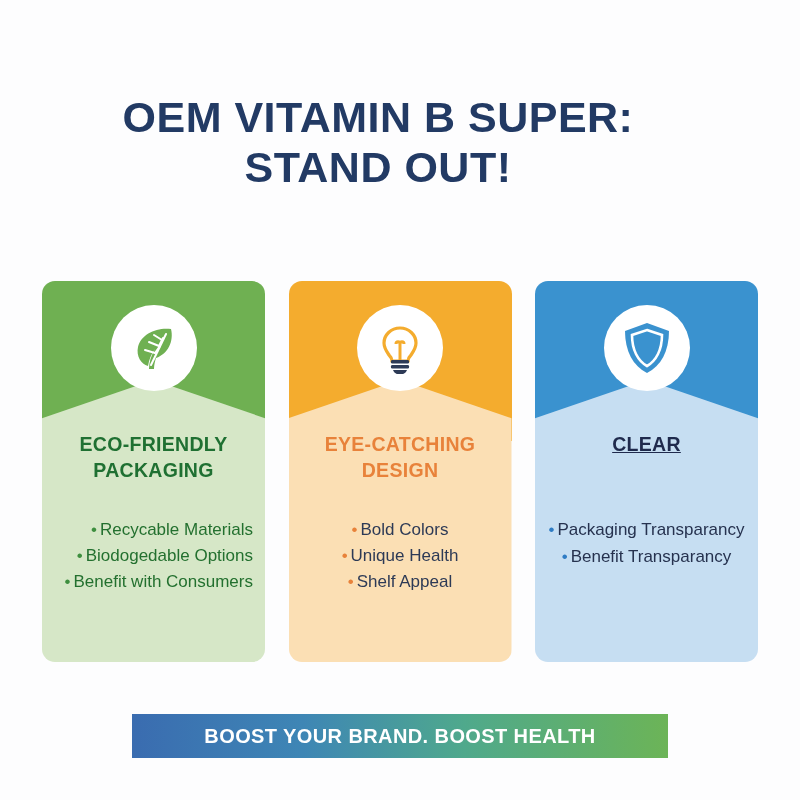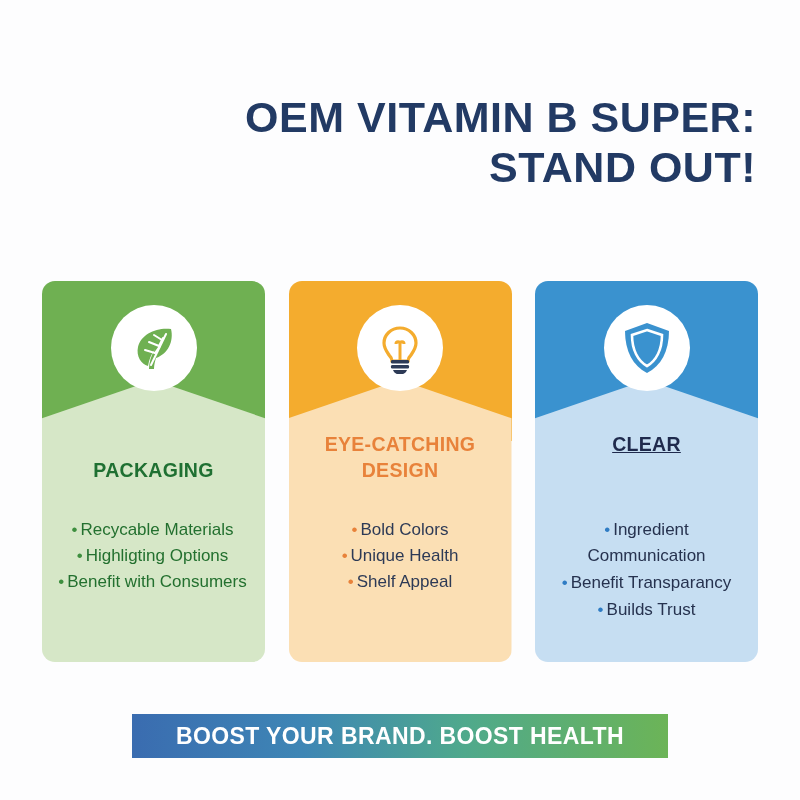--- a/index.html
+++ b/index.html
@@ -19,21 +19,21 @@
     height: 800px;
     box-sizing: border-box;
   }
 
   
   .title-block {
     position: absolute;
     top: 92px;
     left: 0;
     width: 756px;
-    text-align: right;
+    text-align: center;
   }
   .title-line {
     display: block;
     font-family: "Liberation Sans", sans-serif;
     font-weight: bold;
     font-size: 43px;
     line-height: 50px;
     letter-spacing: 0.5px;
     color: #223a64;
     text-transform: uppercase;
@@ -128,21 +128,21 @@
     line-height: 25px;
     margin-right: 3px;
   }
 
   
   .card--eco .card-head { background: #6fb052; }
   .card--eco .card-body { background: #d6e7c7; }
   .card--eco .card-title { color: #1f7032; }
   .card--eco .bullets li { color: #23702f; }
   .card--eco .bullets li .dot { color: #3e8f3f; }
-  .card--eco .bullets { text-align: center; padding-left: 10px; }
+  .card--eco .bullets { text-align: right; padding-left: 10px; }
 
   
   .card--design .card-head { background: #f4ac2e; }
   .card--design .card-body { background: #fbdfb4; }
   .card--design .card-title { color: #e8823a; }
   .card--design .bullets li { color: #2d3a56; text-align: center; }
   .card--design .bullets li .dot { color: #e8823a; }
 
   
   .card--comm .card-head { background: #3a92cf; }
@@ -160,21 +160,21 @@
     width: 536px;
     height: 44px;
     background: linear-gradient(90deg, #3a6cb0 0%, #3e86b5 32%, #4fa98c 62%, #6cb457 100%);
     display: flex;
     align-items: center;
     justify-content: center;
   }
   .footer-banner span {
     color: #ffffff;
     font-weight: bold;
-    font-size: 23px;
+    font-size: 20px;
     letter-spacing: 0.4px;
     text-transform: uppercase;
     white-space: nowrap;
   }
 </style>
 </head>
 <body>
 
 <div class="poster">
 
@@ -195,26 +195,26 @@
             <path d="M39 13 L24 44"></path>
             <path d="M32 25 L22 21"></path>
             <path d="M28 32 L18 29"></path>
             <path d="M35 19 L27 14"></path>
             <path d="M32 25 L36 17"></path>
             <path d="M28 32 L33 25"></path>
           </g>
         </svg>
       </div>
       <div class="card-title">
-        <br>
+        <span>Eco-Friendly</span><br>
         <span>Packaging</span>
       </div>
       <ul class="bullets">
         <li><span class="dot">•</span><span>Recycable Materials</span></li>
-        <li><span class="dot">•</span><span>Highligting Options</span></li>
+        <li><span class="dot">•</span><span>Biodogedable Options</span></li>
         <li><span class="dot">•</span><span>Benefit with Consumers</span></li>
       </ul>
     </div>
 
     <div class="card card--design">
       <div class="card-head"></div>
       <div class="card-body"></div>
       <div class="icon-circle">
         <svg width="52" height="52" viewBox="0 0 52 52" aria-hidden="true">
           <path d="M26 6c-9 0-16 7-16 15 0 5 3 9 5 12 2 2 3 4 3 6h16c0-2 1-4 3-6 2-3 5-7 5-12 0-8-7-15-16-15z" fill="none" stroke="#f4ac2e" stroke-width="3.2"></path>
@@ -243,23 +243,22 @@
       <div class="icon-circle">
         <svg width="50" height="54" viewBox="0 0 50 54" aria-hidden="true">
           <path d="M25 2 L47 10 C47 30 39 45 25 52 C11 45 3 30 3 10 Z" fill="#3a92cf"></path>
           <path d="M25 9 L40 14 C40 29 34 40 25 45 C16 40 10 29 10 14 Z" fill="none" stroke="#ffffff" stroke-width="2.6"></path>
         </svg>
       </div>
       <div class="card-title">
         <span>Clear</span><br>
       </div>
       <ul class="bullets">
-        <li><span class="dot">•</span><span>Ingredient Communication</span></li>
+        <li><span class="dot">•</span><span>Packaging Transparancy</span></li>
         <li><span class="dot">•</span><span>Benefit Transparancy</span></li>
-        <li><span class="dot">•</span><span>Builds Trust</span></li>
       </ul>
     </div>
 
   </div>
 
   <div class="footer-banner">
     <span>Boost Your Brand. Boost Health</span>
   </div>
 
 </div>

